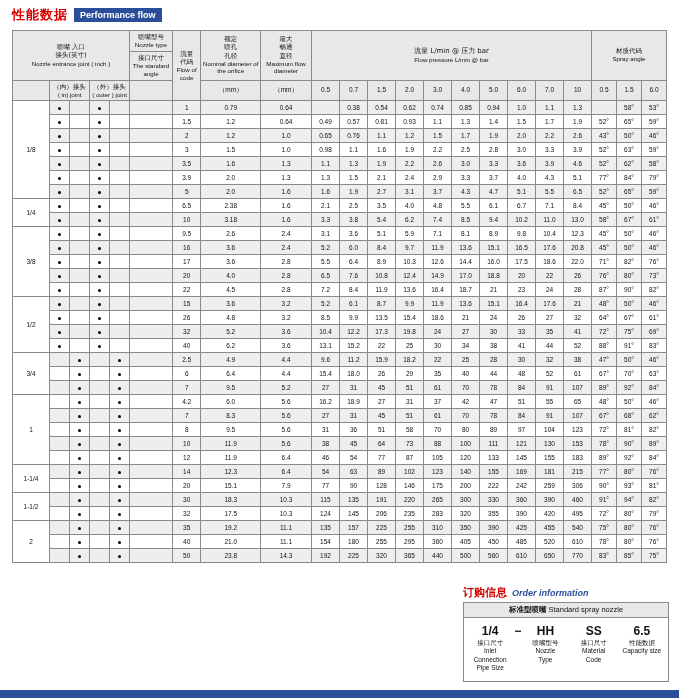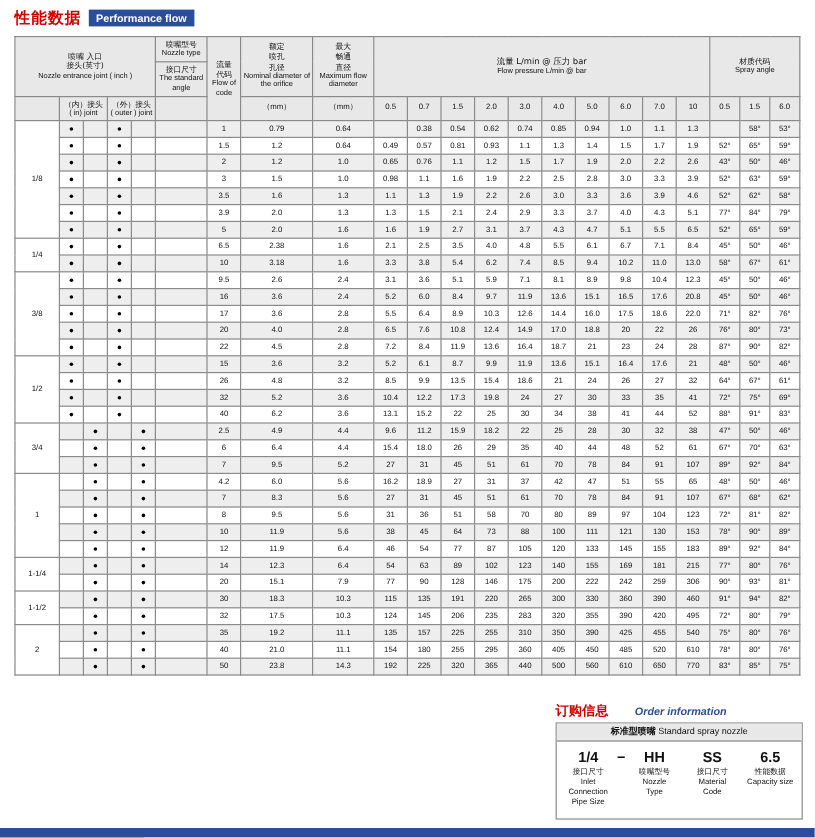--- a/index.html
+++ b/index.html
@@ -57,21 +57,21 @@
     font-weight:normal;
   }
   .dot{
     display:inline-block;width:3px;height:3px;border-radius:50%;
     background:#000;
   }
   .lcell{font-size:6.5px;}
   
   .order-title{
     position:absolute;left:463px;top:585px;
-    display:flex;align-items:baseline;gap:22px;
+    display:flex;align-items:baseline;gap:5px;
   }
   .order-cn{font-size:11px;font-weight:bold;color:#d40000;font-family:"DejaVu Sans",sans-serif;}
   .order-en{font-size:9px;font-weight:bold;color:#2b4e9b;font-style:italic;}
   .order-box{
     position:absolute;left:463px;top:602px;width:204px;
     border:1px solid #8a8a8a;
   }
   .order-head{
     background:#e8e8e8;text-align:center;padding:2px 0;font-size:7.5px;
     border-bottom:1px solid #8a8a8a;

